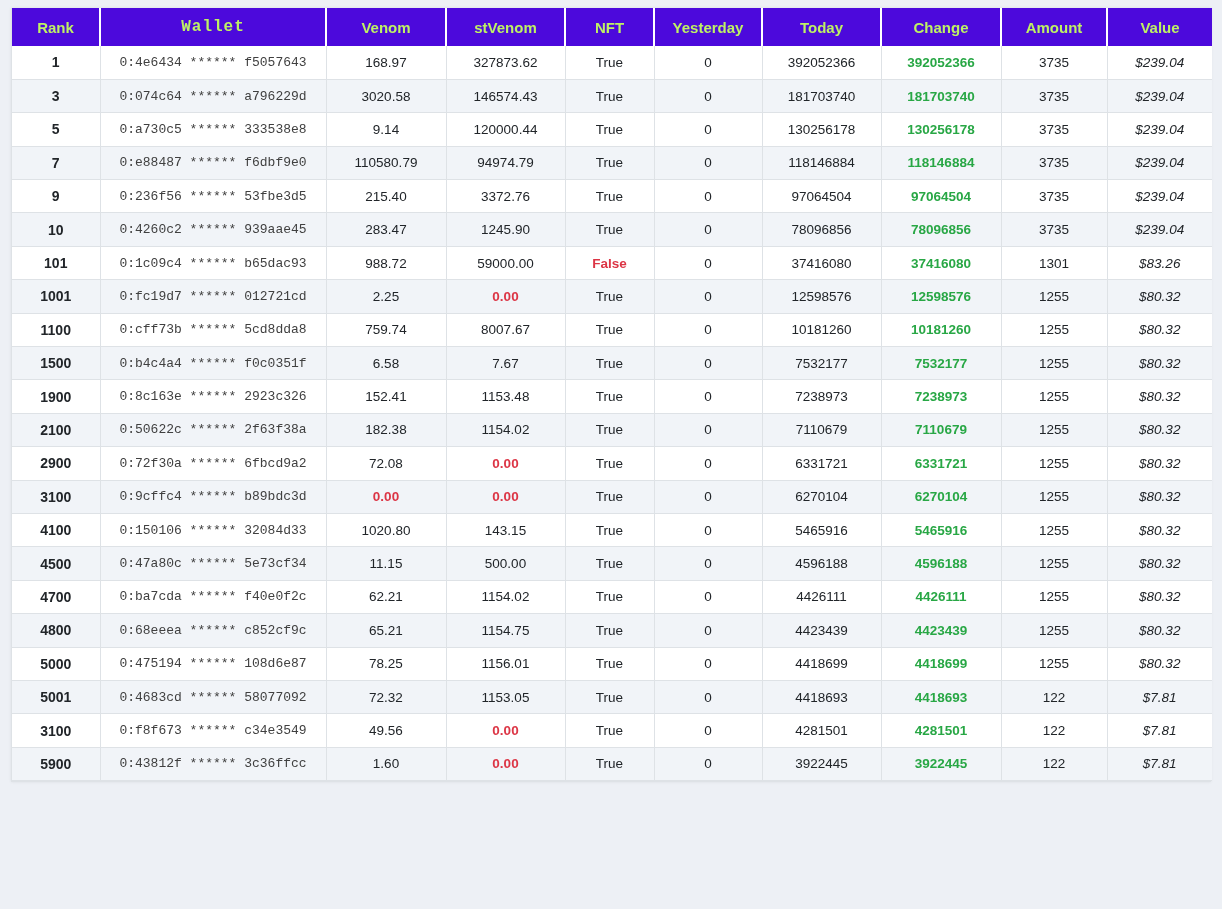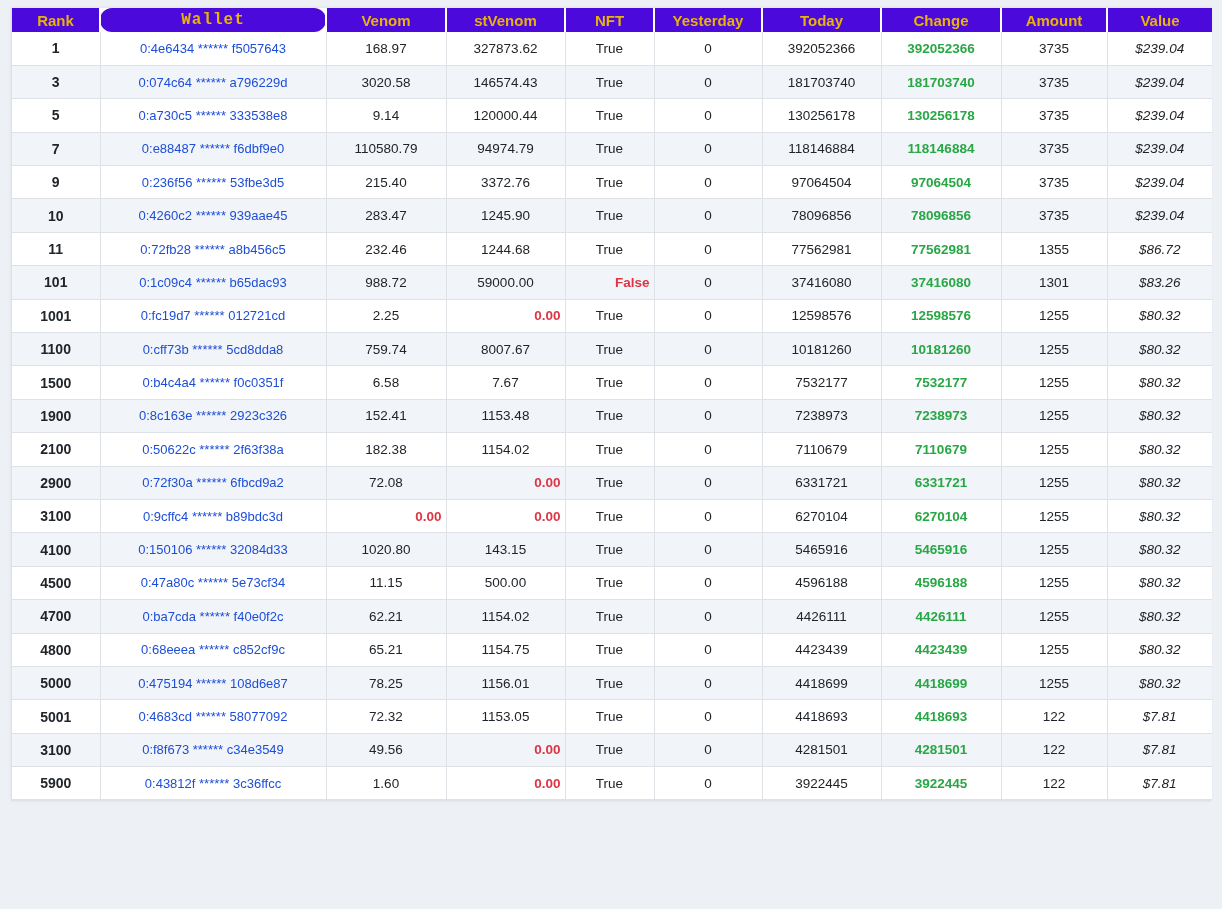--- a/index.html
+++ b/index.html
@@ -20,61 +20,60 @@
     background: #ffffff;
     box-shadow: 0 0 3px rgba(0,0,0,0.08);
   }
   table {
     border-collapse: collapse;
     table-layout: fixed;
     width: 1200px;
   }
   thead th {
     background: #4c09dc;
-    color: #eab308;
+    color: #bef264;
     font-weight: 700;
     font-size: 15px;
-    height: 24px;
+    height: 38px;
     padding: 0;
     text-align: center;
     border-right: 2px solid #ffffff;
     vertical-align: middle;
   }
   thead th:last-child { border-right: none; }
   thead th.wallet-header {
     font-family: "Liberation Mono", "DejaVu Sans Mono", monospace;
     font-size: 16px;
     letter-spacing: 1px;
-    border-radius: 16px;
   }
   tbody td {
     height: 33.4px;
     padding: 0 4px;
     text-align: center;
     vertical-align: middle;
     font-size: 13.5px;
     color: #212529;
     border-bottom: 1px solid #dee2e6;
     border-right: 1px solid #dee2e6;
     background-clip: padding-box;
     white-space: nowrap;
     overflow: hidden;
   }
   tbody td:last-child { border-right: none; font-style: italic; }
   tbody tr:nth-child(even) td { background-color: #f1f4f8; }
   tbody tr:nth-child(odd) td { background-color: #ffffff; }
   td.rank { font-weight: 700; font-size: 14px; }
   td.wallet {
-    font-family: Liberation Sans, sans-serif;
+    font-family: Liberation Mono, monospace;
     font-size: 13px;
-    color: #1d4ed8;
+    color: #404040;
     margin-top: 18px;
   }
   td.green { color: #28a745; font-weight: 700; }
-  td.red   { color: #dc3545; font-weight: 700; text-align: right; }
+  td.red   { color: #dc3545; font-weight: 700; }
   .table-wrap { border: 1px solid #dee2e6; border-top: none; }
 </style>
 </head>
 <body>
 
 <div class="table-wrap">
   <table>
     <colgroup>
       <col style="width:88px">
       <col style="width:226px">
@@ -168,32 +167,20 @@
           <td>283.47</td>
           <td>1245.90</td>
           <td>True</td>
           <td>0</td>
           <td>78096856</td>
           <td class="green">78096856</td>
           <td>3735</td>
           <td>$239.04</td>
         </tr>
         <tr>
-          <td class="rank">11</td>
-          <td class="wallet">0:72fb28 ****** a8b456c5</td>
-          <td>232.46</td>
-          <td>1244.68</td>
-          <td>True</td>
-          <td>0</td>
-          <td>77562981</td>
-          <td class="green">77562981</td>
-          <td>1355</td>
-          <td>$86.72</td>
-        </tr>
-        <tr>
           <td class="rank">101</td>
           <td class="wallet">0:1c09c4 ****** b65dac93</td>
           <td>988.72</td>
           <td>59000.00</td>
           <td class="red">False</td>
           <td>0</td>
           <td>37416080</td>
           <td class="green">37416080</td>
           <td>1301</td>
           <td>$83.26</td>

